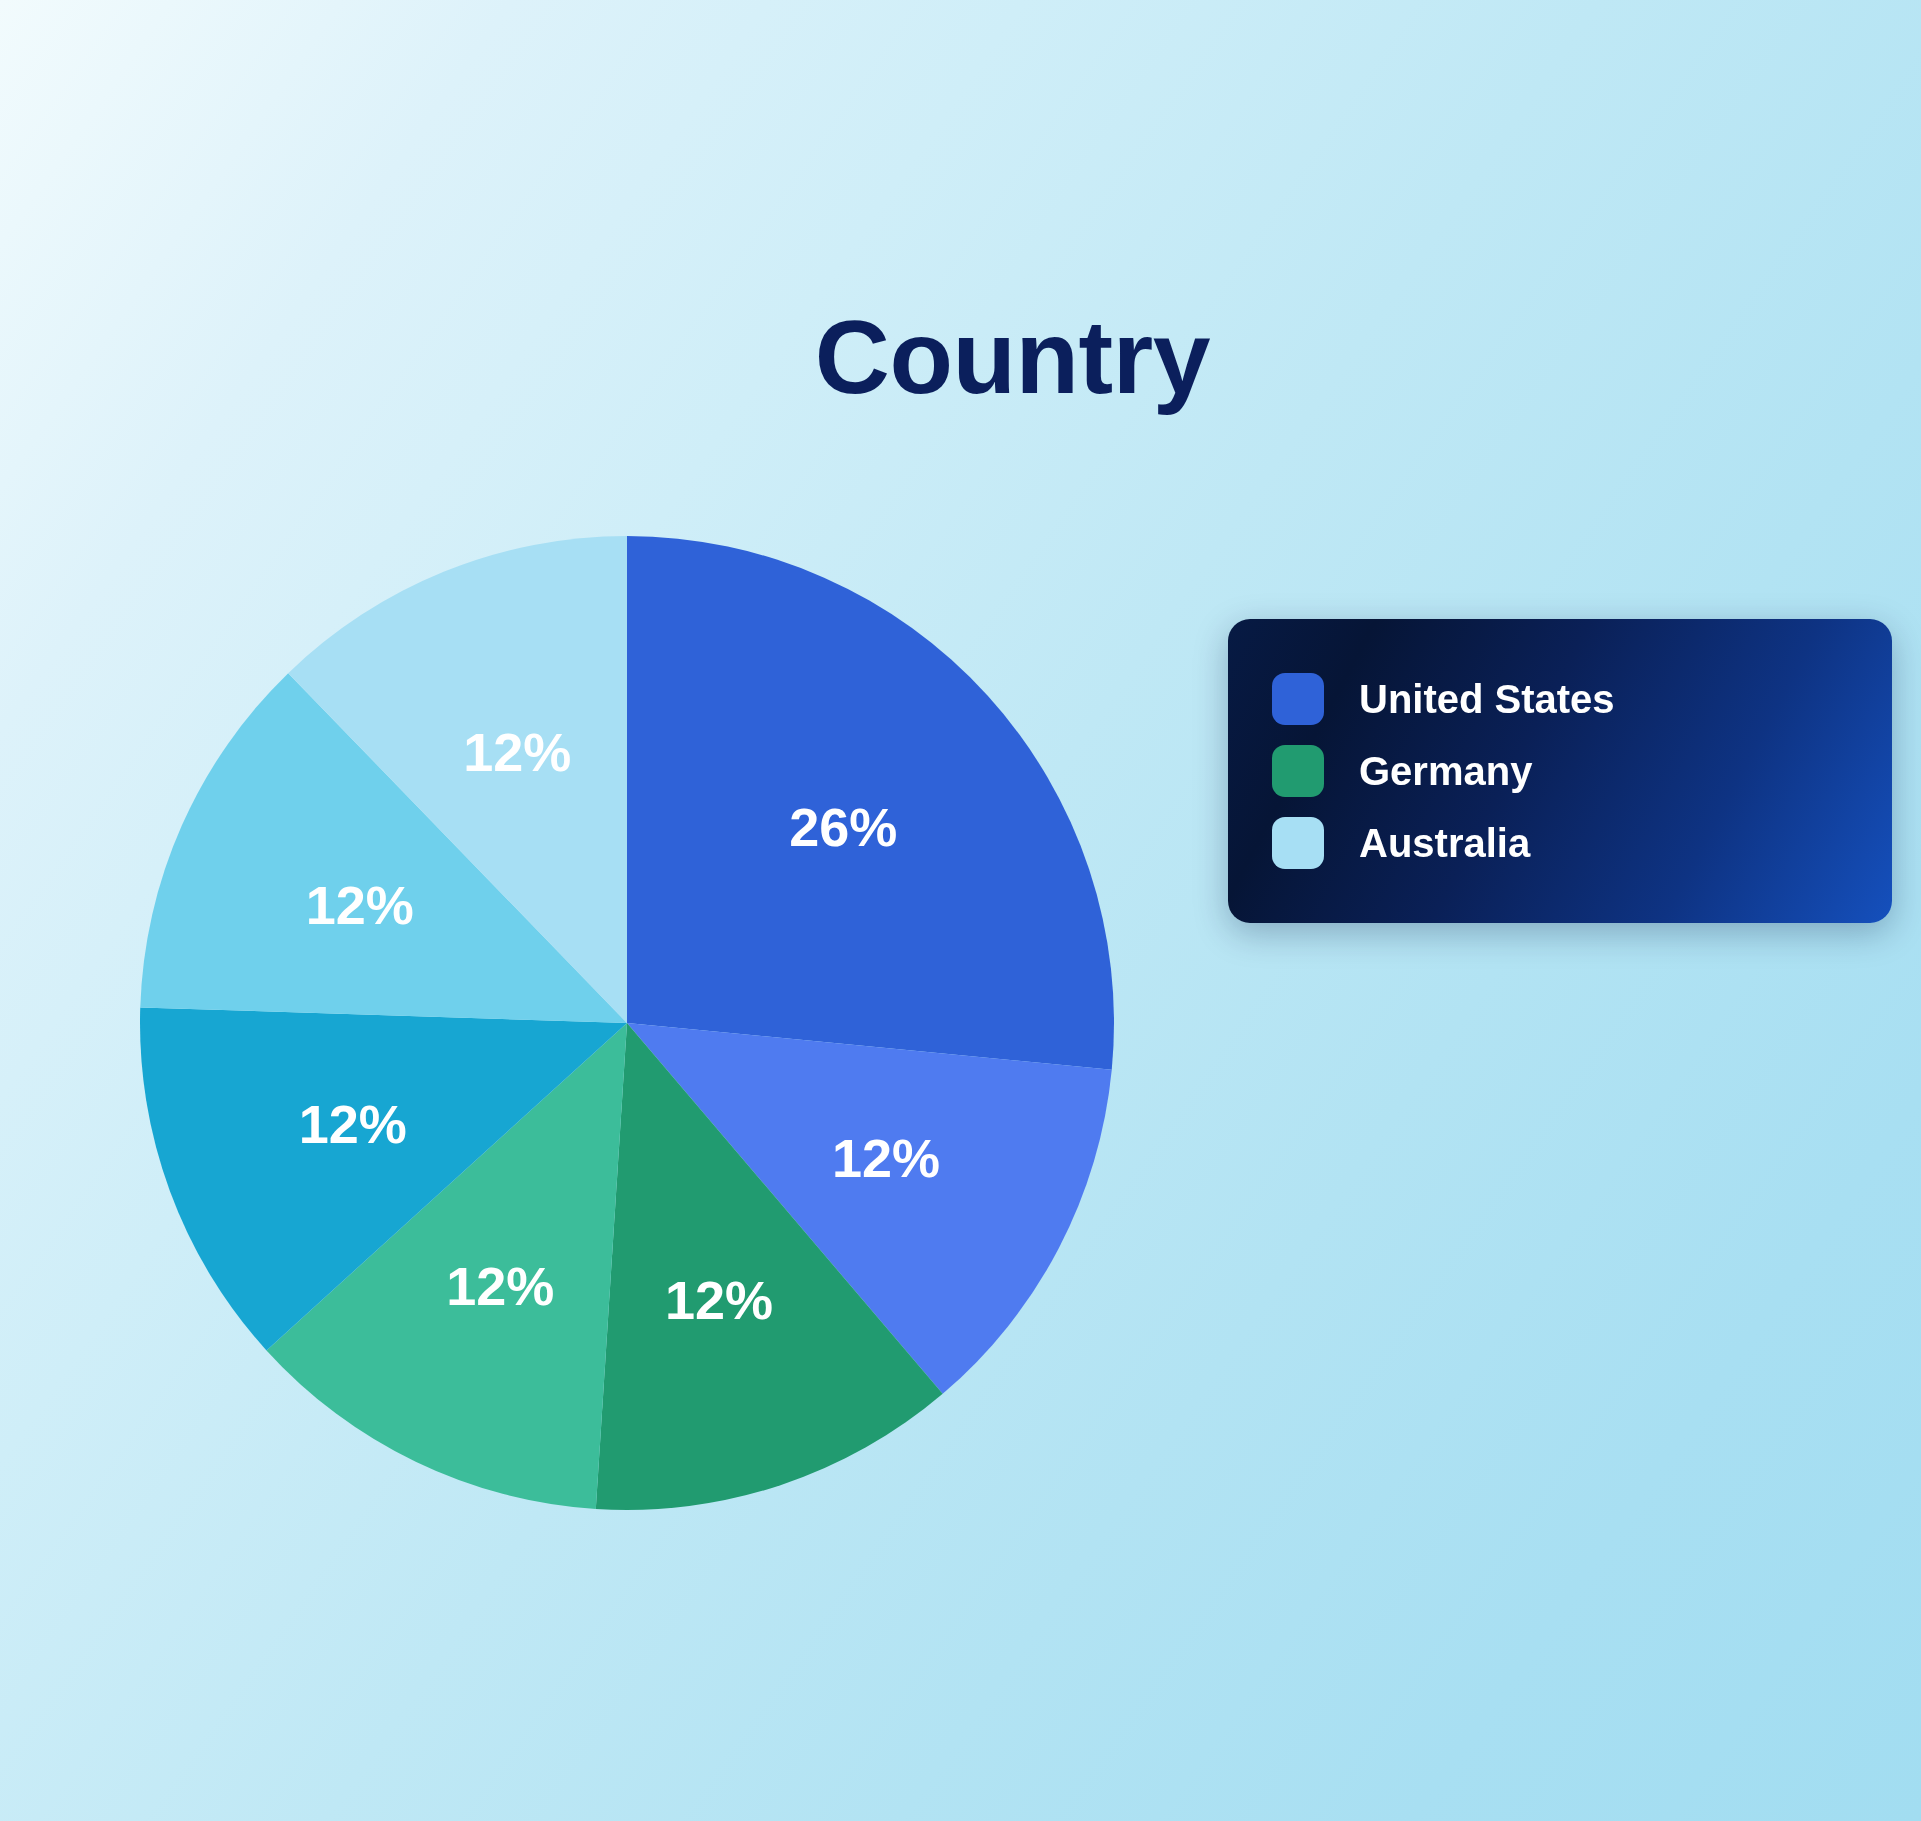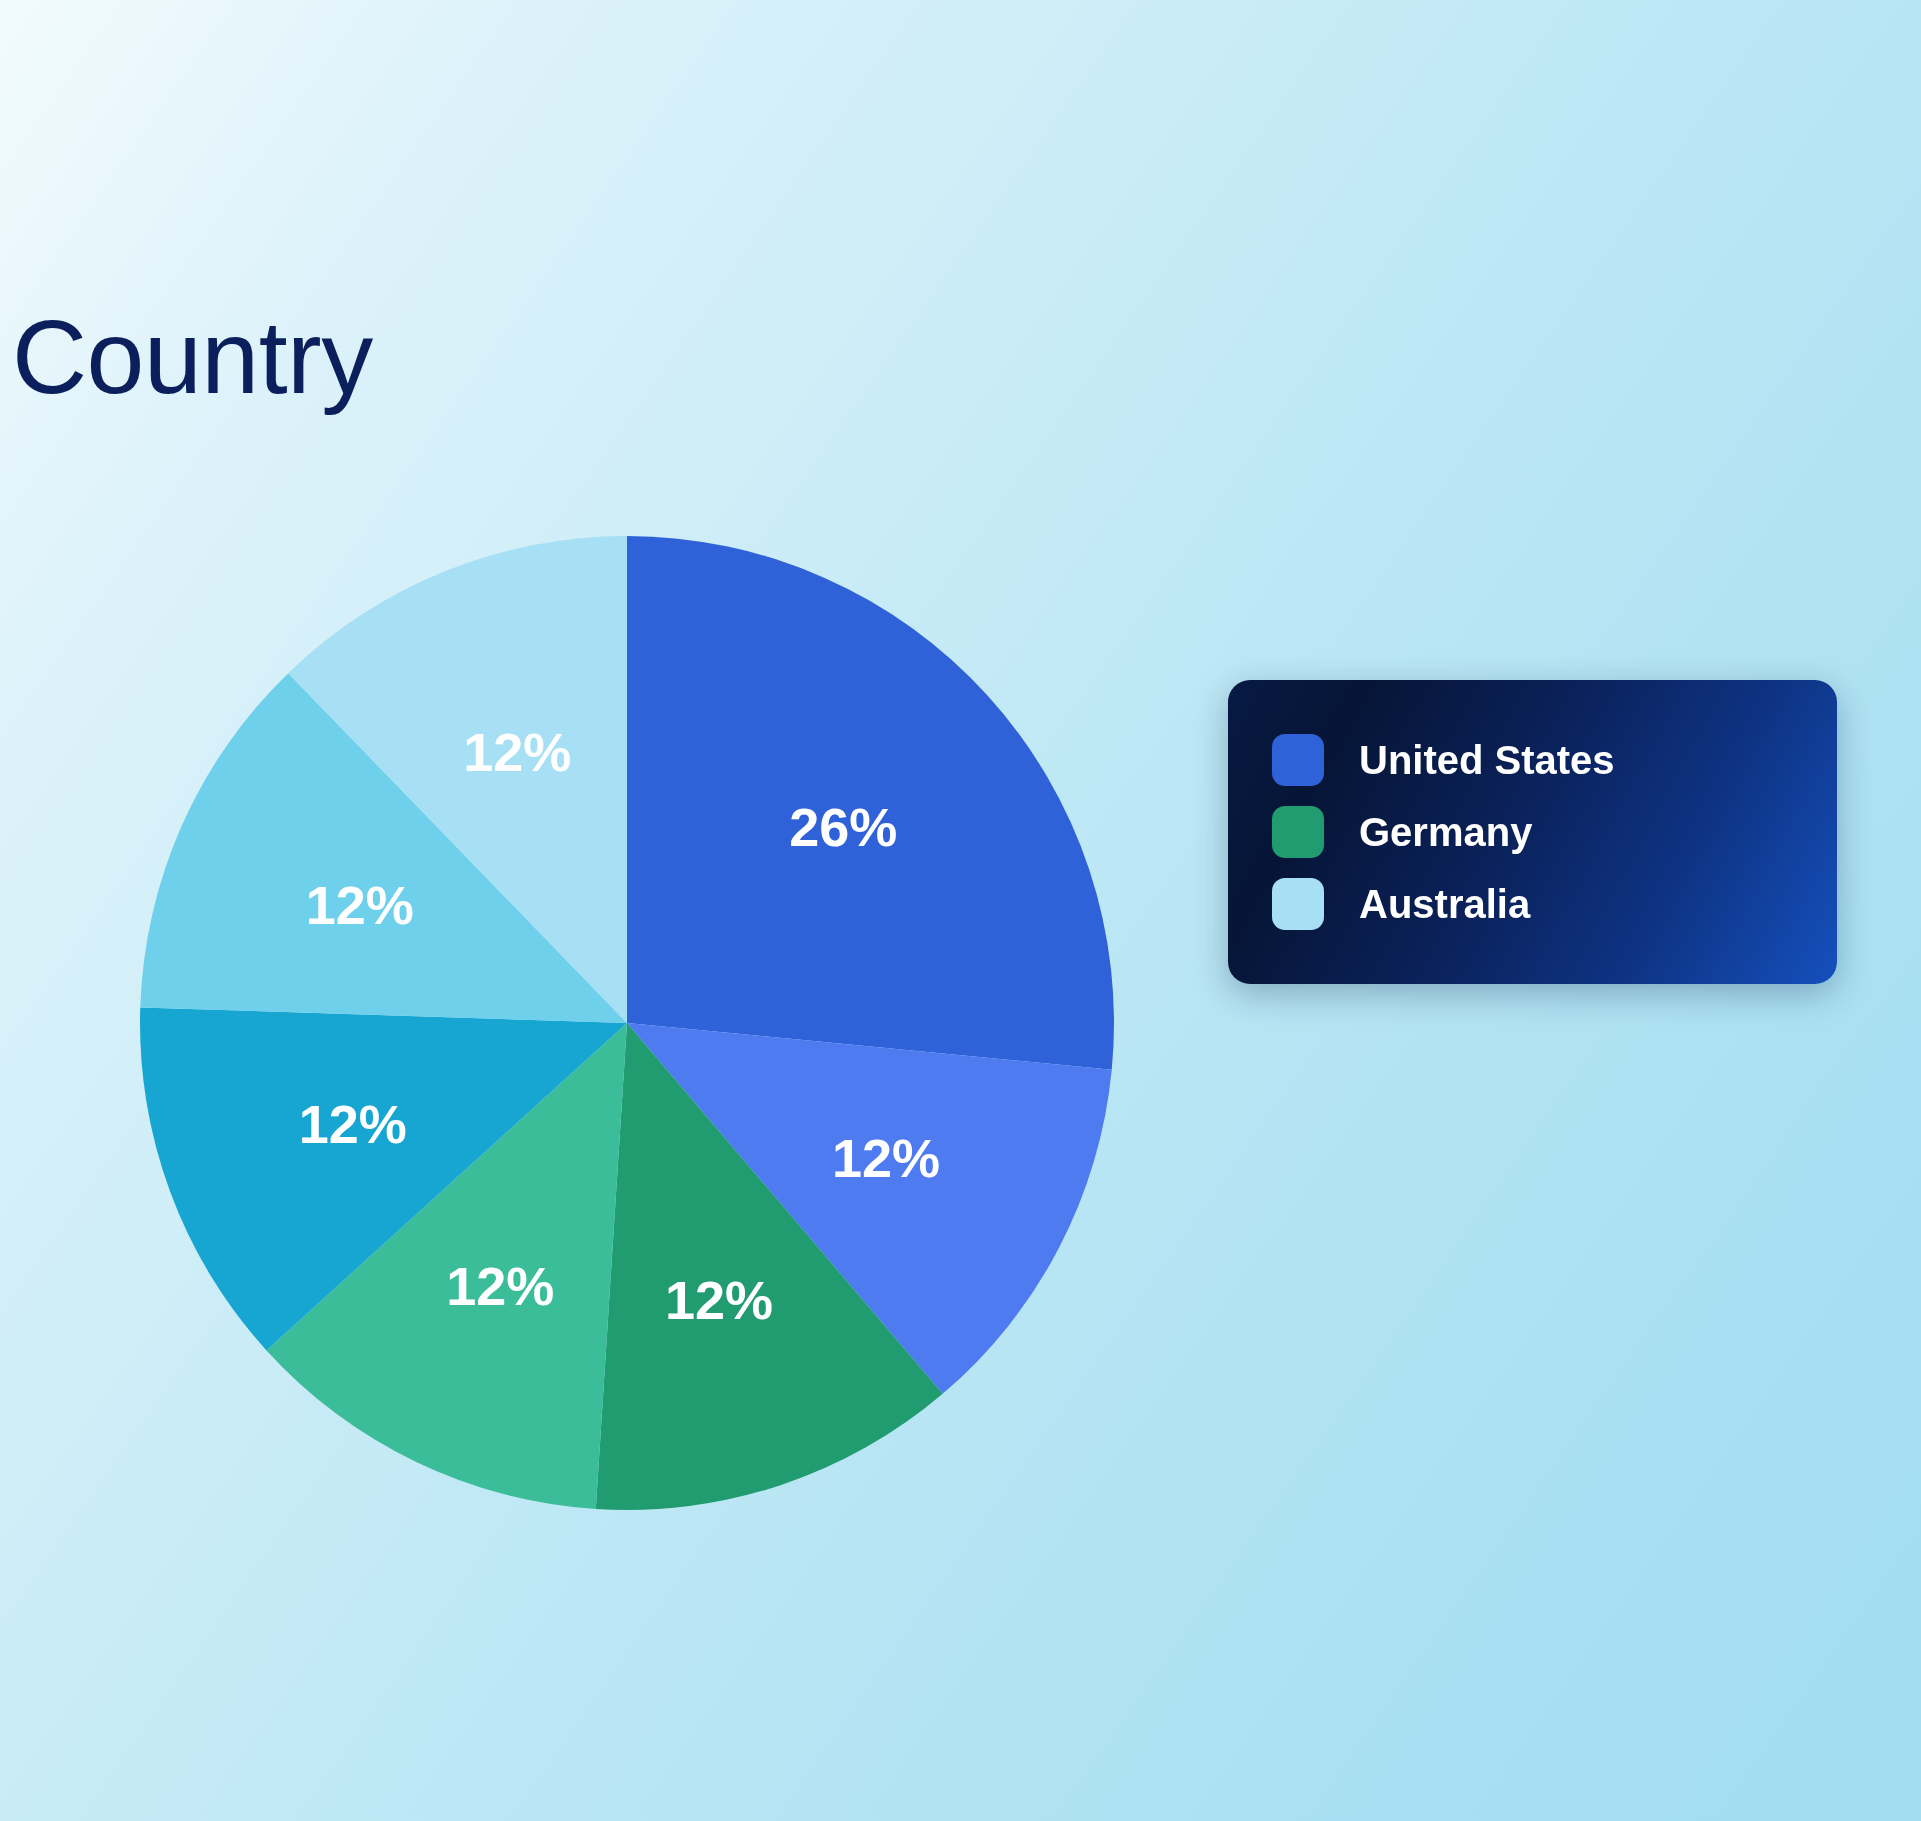--- a/index.html
+++ b/index.html
@@ -26,28 +26,27 @@
     width: 1921px;
     height: 1821px;
   }
 
   
   #chart-title {
     position: absolute;
     left: 0;
     top: 305px;
     width: 1210px;
-    text-align: left;
+    text-align: right;
     font-size: 104px;
-    font-weight: 400;
+    font-weight: 700;
     letter-spacing: -0.5px;
     color: #0b1f5c;
     line-height: 1;
     white-space: nowrap;
-    padding-left: 12px;
   }
 
   
   #pie-wrap {
     position: absolute;
     left: 140px;
     top: 536px;
     width: 974px;
     height: 974px;
   }
@@ -63,22 +62,22 @@
     font-weight: 600;
     fill: #ffffff;
     text-anchor: middle;
     dominant-baseline: central;
   }
 
   
   #legend-panel {
     position: absolute;
     left: 1228px;
-    top: 680px;
-    width: 609px;
+    top: 619px;
+    width: 664px;
     border-radius: 22px;
     padding: 44px 40px 44px 44px;
     box-sizing: border-box;
     background: linear-gradient(118deg,
         #071a44 0%,
         #061536 18%,
         #0a2057 44%,
         #0e3383 72%,
         #1550bd 100%);
     box-shadow: 0 10px 34px rgba(8, 25, 66, 0.28);

